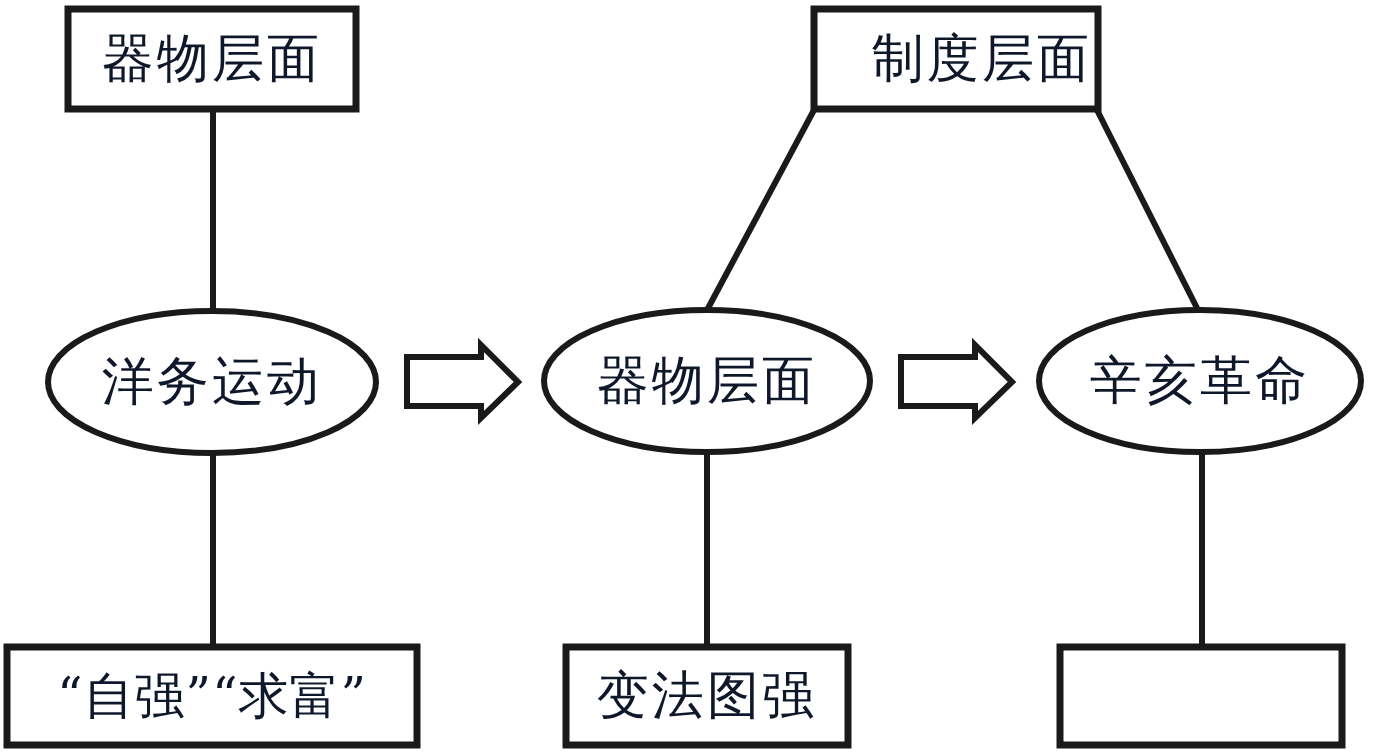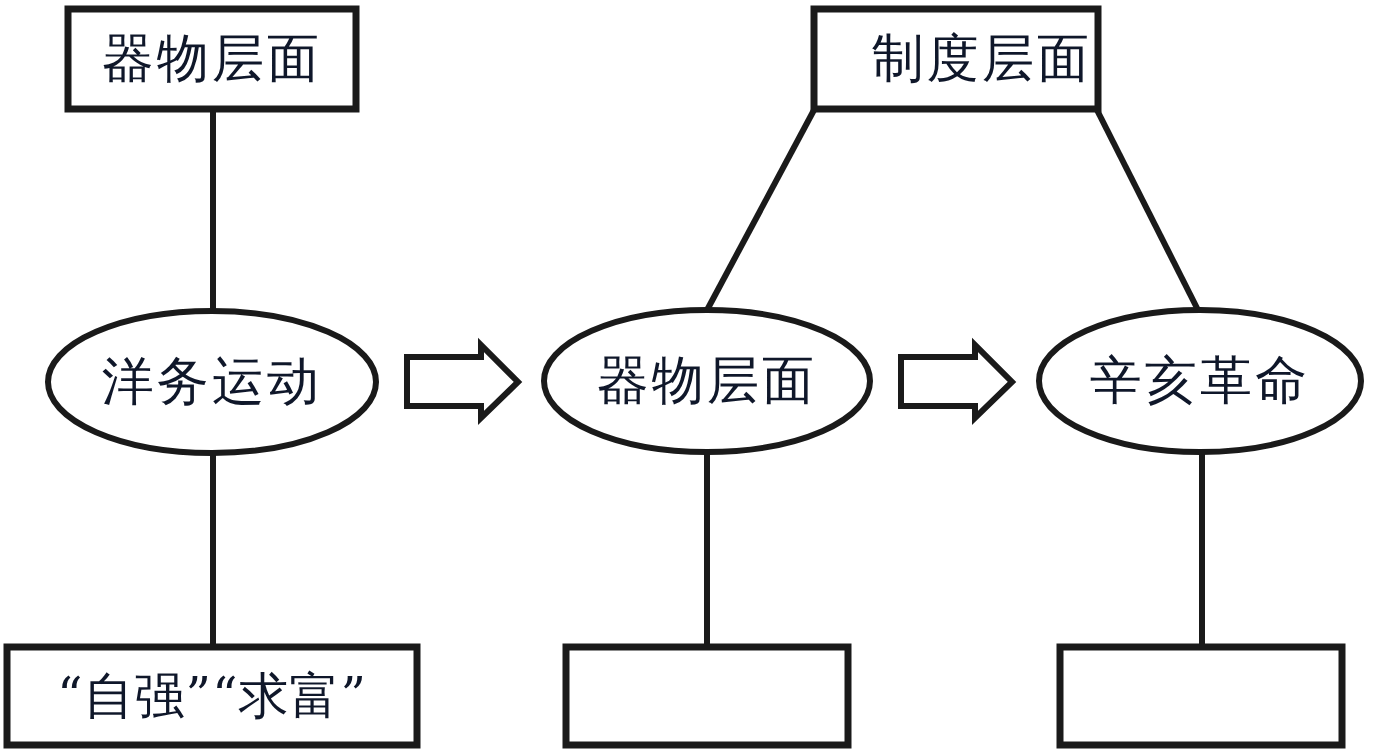--- a/index.html
+++ b/index.html
@@ -77,15 +77,16 @@
   <div class="node-label label-box" style="left:840px; top:9px; width:284px; height:100px;">制度层面</div>
 
   <div class="node-label label-ell" style="left:48px; top:311px; width:328px; height:142px;">洋务运动</div>
 
   <div class="node-label label-ell" style="left:544px; top:310px; width:326px; height:142px;">器物层面</div>
 
   <div class="node-label label-ell" style="left:1039px; top:310px; width:322px; height:142px;font-family:Liberation Serif, serif;">辛亥革命</div>
 
   <div class="node-label label-quote" style="left:7px; top:647px; width:410px; height:98px;">“自强”“求富”</div>
 
+  <div class="node-label label-box" style="left:566px; top:647px; width:282px; height:98px;">变法图强</div>
 
 
 </div>
 
 </body></html>

